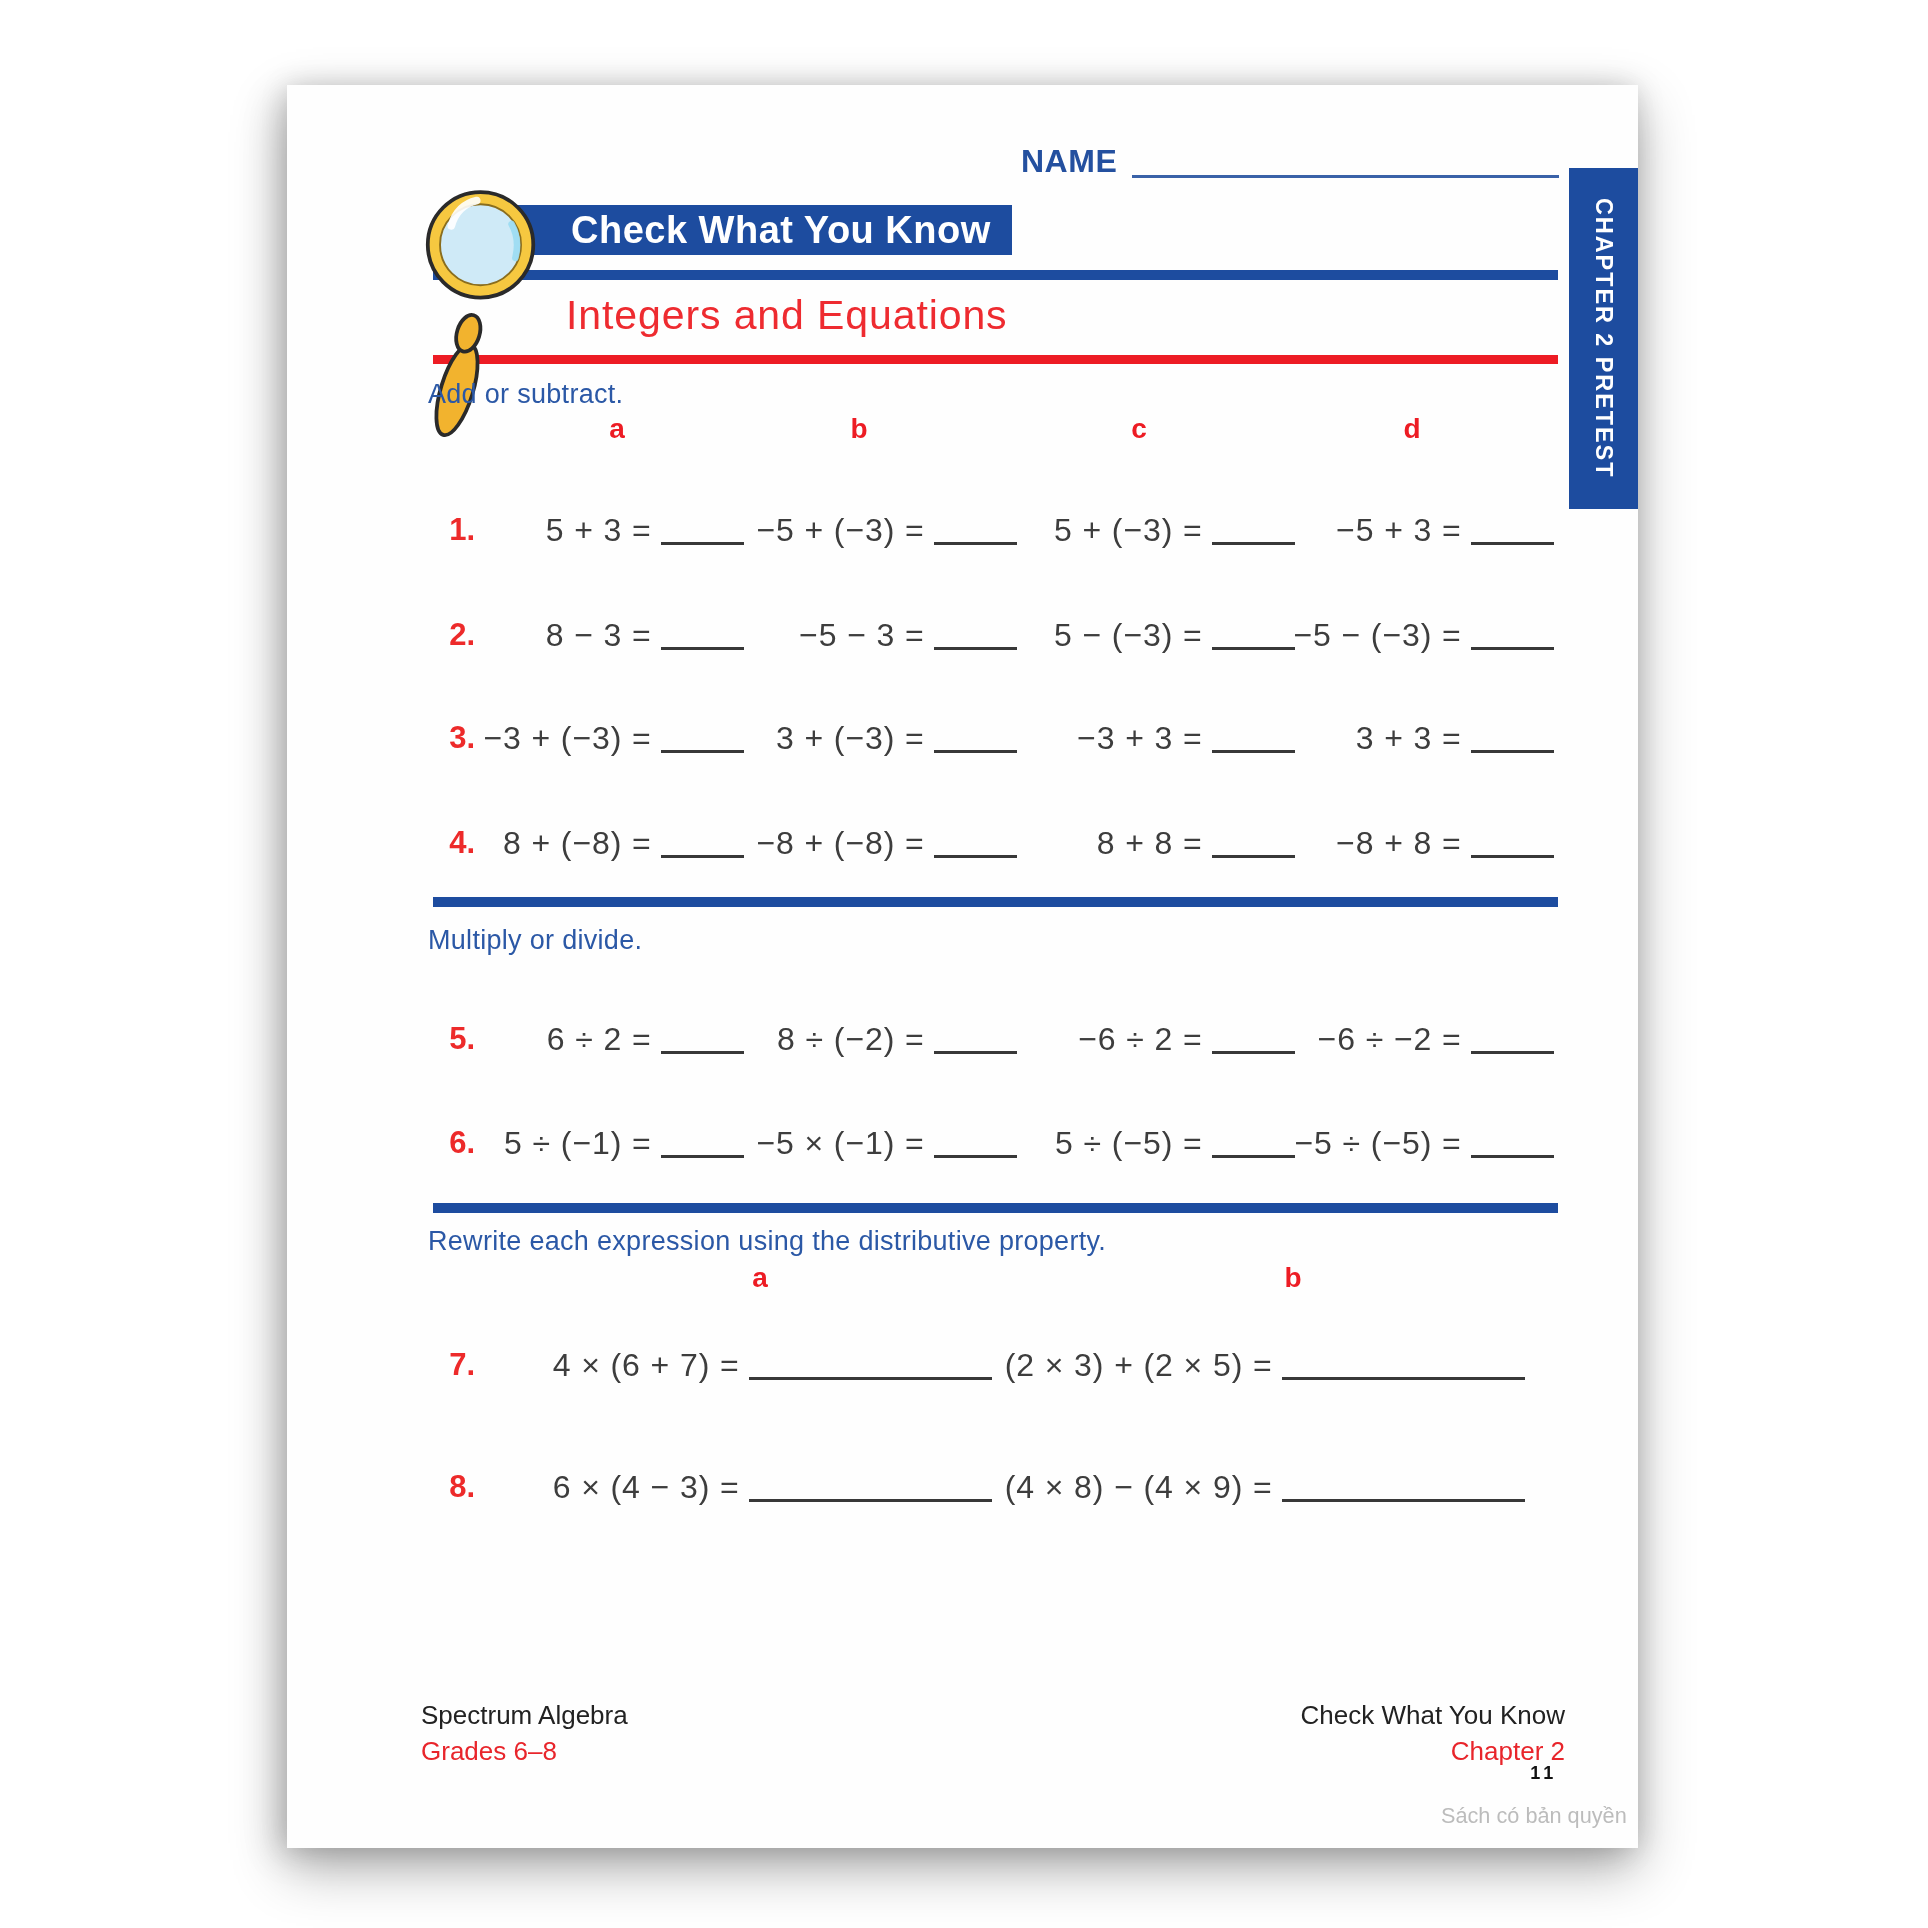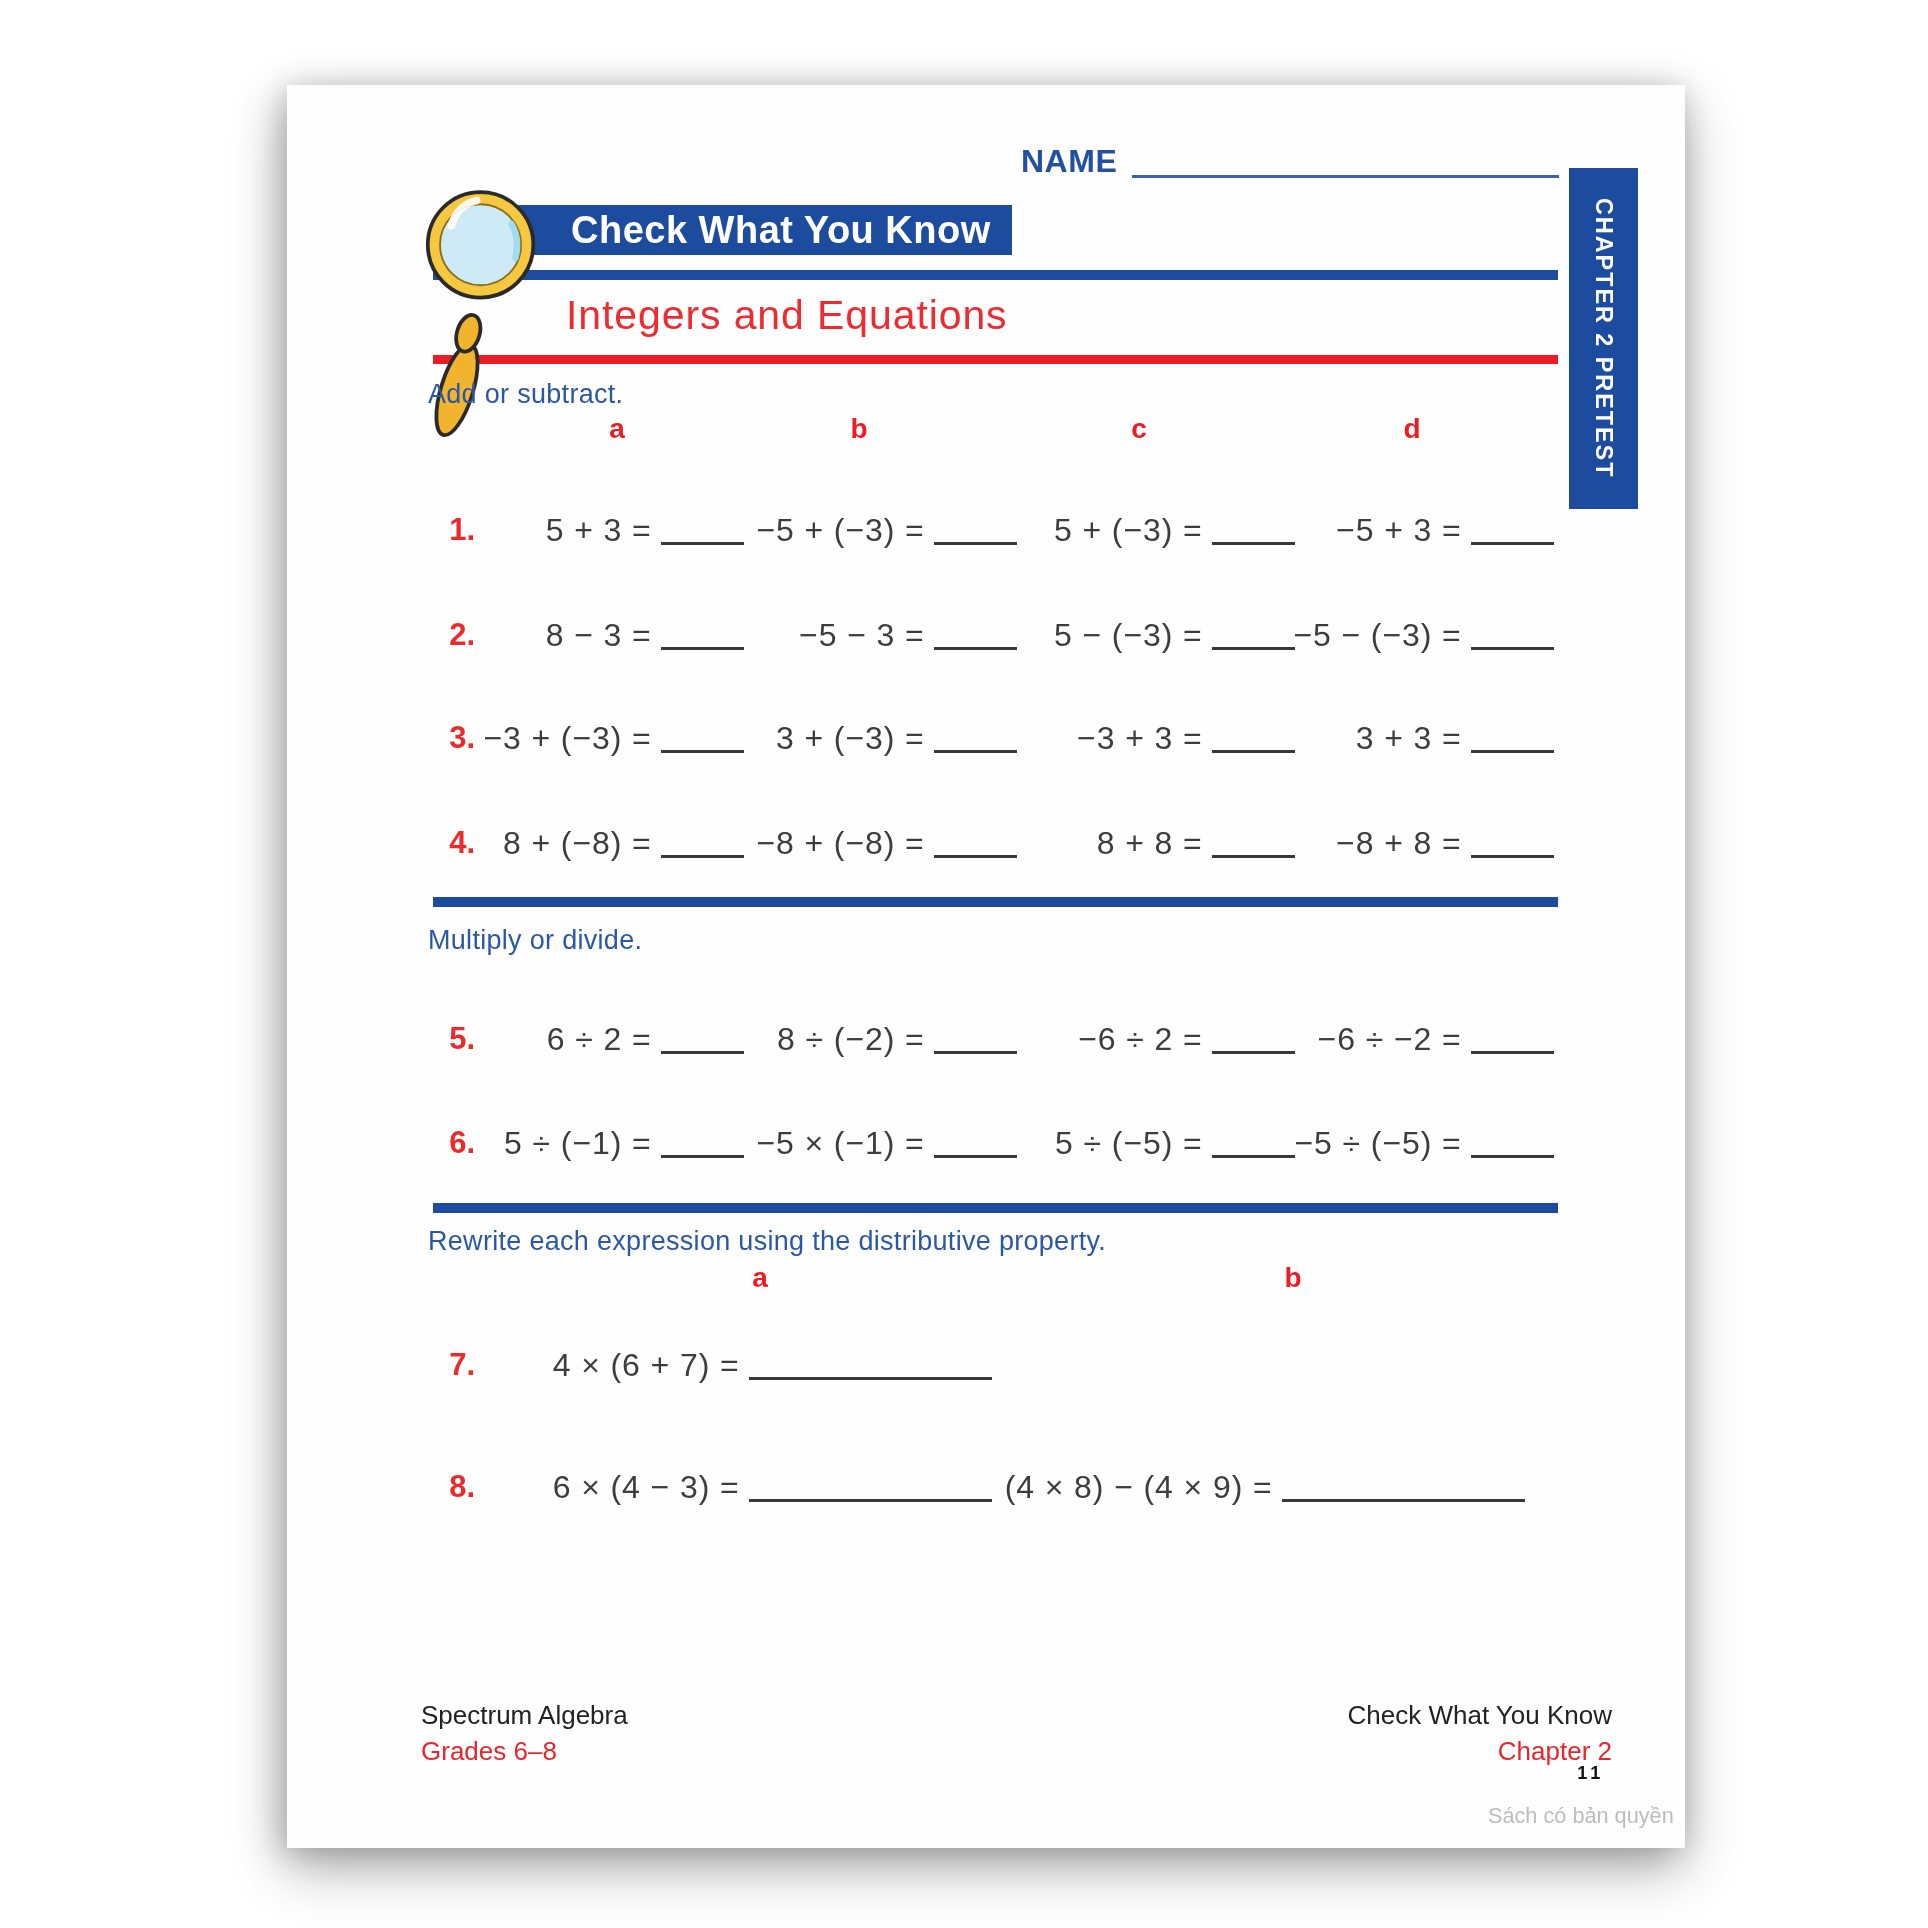--- a/index.html
+++ b/index.html
@@ -1,19 +1,19 @@
 <!DOCTYPE html>
 <html style="font-size:15px"><head>
 <meta charset="utf-8">
 <style>
   html,body{margin:0;padding:0;background:#ffffff;}
   body{width:1928px;height:1928px;overflow:hidden;position:relative;
        font-family:"Liberation Sans","DejaVu Sans",sans-serif;}
   .page{position:absolute;left:287px;top:85px;width:1351px;height:1763px;background:#fefefe;
-        box-shadow:0 21px 52px rgba(0,0,0,.30),0 0 26px rgba(0,0,0,.13),-13px 9.4px 33px rgba(0,0,0,.10);padding-left:47px;}
+        box-shadow:0 21px 52px rgba(0,0,0,.30),0 0 26px rgba(0,0,0,.13),-13px 9.4px 33px rgba(0,0,0,.10);}
   
   .name-label{position:absolute;left:734px;top:58px;font-size:32px;font-weight:bold;color:#24509f;letter-spacing:0.5px;}
   .name-line{position:absolute;left:845px;top:90px;width:427px;border-top:3.8px solid #3a62a8;}
   .chapter-tab{position:absolute;left:1282px;top:83px;width:69px;height:341px;background:#1d4c9f;
                display:flex;align-items:center;justify-content:center;}
   .chapter-tab span{writing-mode:vertical-rl;color:#ffffff;font-weight:bold;font-size:23.5px;letter-spacing:1.9px;white-space:nowrap;}
   .banner{position:absolute;left:226px;top:120px;width:499px;height:50px;background:#1d4c9f;
           display:flex;align-items:center;}
   .banner span{color:#ffffff;font-weight:bold;font-size:38px;letter-spacing:0.5px;padding-left:58px;white-space:nowrap;}
   .rule{position:absolute;left:146px;width:1125px;}
@@ -116,20 +116,21 @@
   <span class="pcell" style="left:697px;top:1040px"><span>5 ÷ (−5) =</span><span class="blank"></span></span>
   <span class="pcell" style="left:956px;top:1040px"><span>−5 ÷ (−5) =</span><span class="blank"></span></span>
 
   <div class="rule rule-blue3"></div>
   <div class="instr" style="top:1141px">Rewrite each expression using the distributive property.</div>
   <span class="col-head" style="left:473px;top:1177px">a</span>
   <span class="col-head" style="left:1006px;top:1177px">b</span>
 
   <span class="pnum" style="left:94px;top:1262px">7.</span>
   <span class="pcell pcell-wide" style="left:140px;top:1262px"><span>4 × (6 + 7) =</span><span class="blank blank-wide"></span></span>
+  <span class="pcell pcell-wide" style="left:673px;top:1262px"><span>(2 × 3) + (2 × 5) =</span><span class="blank blank-wide"></span></span>
 
   <span class="pnum" style="left:94px;top:1384px">8.</span>
   <span class="pcell pcell-wide" style="left:140px;top:1384px"><span>6 × (4 − 3) =</span><span class="blank blank-wide"></span></span>
   <span class="pcell pcell-wide" style="left:673px;top:1384px"><span>(4 × 8) − (4 × 9) =</span><span class="blank blank-wide"></span></span>
 
   <div class="foot-left">
     <div>Spectrum Algebra</div>
     <div class="red">Grades 6–8</div>
   </div>
   <div class="foot-right">

